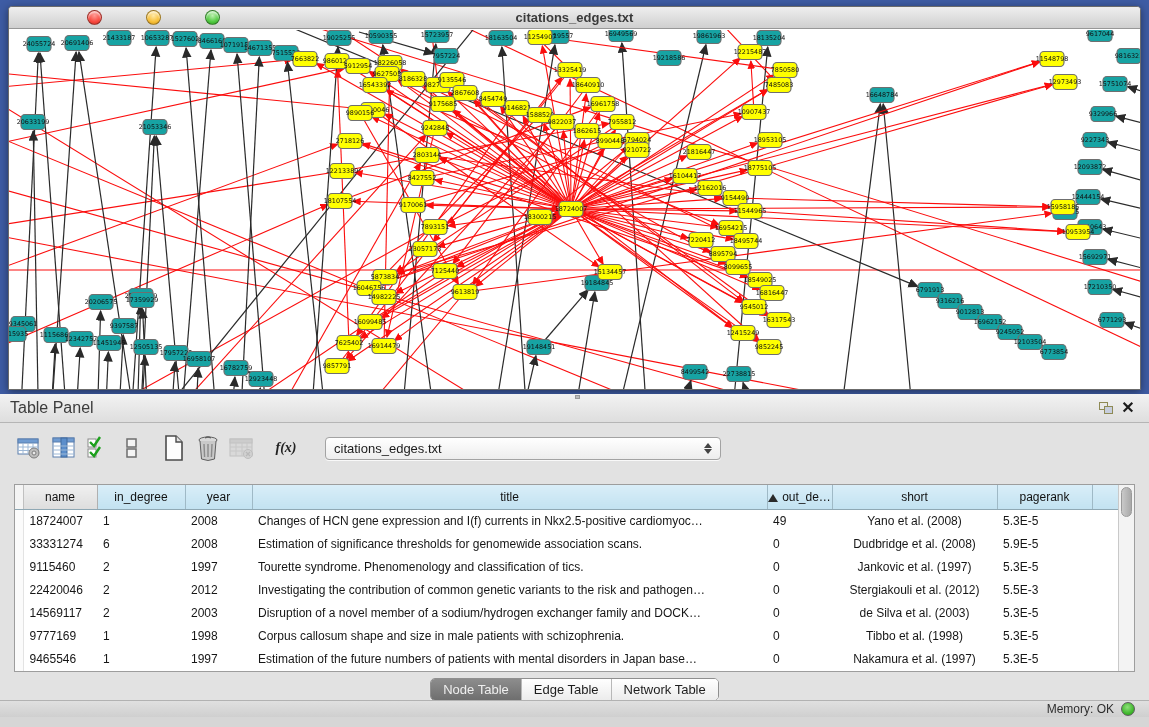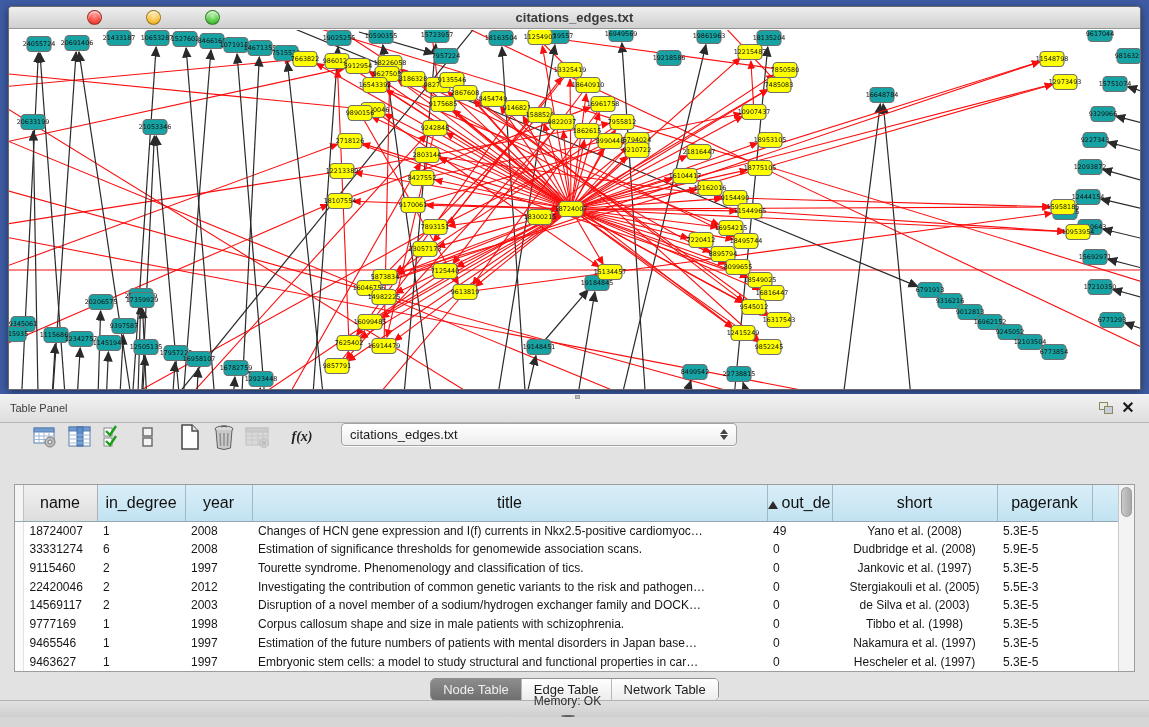--- a/index.html
+++ b/index.html
@@ -21,46 +21,46 @@
   .light.red { background:radial-gradient(circle at 50% 35%, #ff9a94, #f8483e 60%, #c22e24); }
   .light.yellow { background:radial-gradient(circle at 50% 35%, #ffe9a8, #f7bf36 60%, #c8901a); }
   .light.green { background:radial-gradient(circle at 50% 35%, #bdf0b0, #4fc93f 60%, #2f9422); }
   .graph-canvas { position:absolute; top:23px; left:0; right:0; bottom:0; background:#fff; }
   .graph-canvas svg { display:block; }
 
   
   .panel { position:absolute; top:394px; left:0; width:1149px; height:306px; background:#e2e2e2; }
   .panel-header { height:29px; background:linear-gradient(#f2f2f2,#dedede); border-bottom:1px solid #b5b5b5;
     display:flex; align-items:center; padding:0 10px; position:relative; }
-  .panel-header .ph-title { font-size:11px; color:#3c3c3c; }
+  .panel-header .ph-title { font-size:16px; color:#3c3c3c; }
   .panel-header .spacer { flex:1; }
   .ph-grip { position:absolute; left:50%; top:1px; width:5px; height:4px; background:#bdbdbd; border:1px solid #9a9a9a; }
   .ph-btn { width:22px; height:20px; display:flex; align-items:center; justify-content:center; cursor:default; }
   .float-icon { position:relative; width:14px; height:12px; }
   .float-icon .sq1 { position:absolute; left:0; top:0; width:9px; height:8px; border:1px solid #8e8a55; background:#e9e9e9; }
   .float-icon .sq2 { position:absolute; left:5px; top:4px; width:9px; height:8px; border:1px solid #8e8a55; background:#c7cede; }
   .close-x { font-size:16px; font-weight:bold; color:#1c1c1c; line-height:14px; }
 
-  .toolbar { height:50px; display:flex; align-items:flex-start; padding-left:31px; }
+  .toolbar { height:50px; display:flex; align-items:center; padding-left:15px; }
   .tb-btn { width:30px; height:28px; margin-right:4px; display:flex; align-items:center; justify-content:center; border-radius:3px; }
   .tb-btn.disabled { opacity:.45; }
   .fx-label { font-size:14px; color:#222; font-family:"Liberation Serif", serif; font-style:italic; font-weight:bold; }
   .table-select { margin-left:20px; width:396px; height:23px; border:1px solid #a3a3a3; border-radius:4px;
     background:linear-gradient(#ffffff,#ededed); display:flex; align-items:center; padding:0 8px;
     font-size:13px; color:#1b1b1b; box-shadow:0 1px 0 rgba(255,255,255,.8); }
   .table-select .sel-label { flex:1; }
   .sel-arrows { display:flex; flex-direction:column; gap:1px; align-items:center; }
   .sel-arrows i { width:0; height:0; border-left:4px solid transparent; border-right:4px solid transparent; }
   .sel-arrows .up { border-bottom:5px solid #444; }
   .sel-arrows .dn { border-top:5px solid #444; }
 
   .table-wrap { position:absolute; top:90px; left:14px; width:1121px; height:188px; background:#fff;
     border:1px solid #9d9d9d; overflow:hidden; display:flex; }
   table.data { border-collapse:collapse; table-layout:fixed; width:1105px; }
-  table.data th { height:36px; font-size:16px; font-weight:normal; color:#111; text-align:center;
+  table.data th { height:24px; font-size:12px; font-weight:normal; color:#111; text-align:center;
     background:linear-gradient(#d9eef8,#c2e2f1); border-right:1px solid #9fb9c6; border-bottom:1px solid #8fa8b4;
     overflow:hidden; white-space:nowrap; }
   table.data th.gutter { background:#f4f4f4; border-right:1px solid #c0c0c0; }
   table.data th.name-col { background:linear-gradient(#f0f0f0,#dddddd); border-right:1px solid #b0b0b0; }
   table.data th.filler { background:linear-gradient(#d9eef8,#c2e2f1); border-right:none; }
   .sort-tri { display:inline-block; width:0; height:0; border-left:5px solid transparent; border-right:5px solid transparent;
     border-bottom:8px solid #2a2a2a; margin-right:4px; transform:translateY(1px); }
   table.data td { height:16px; font-size:12px; color:#161616; white-space:nowrap; overflow:hidden; padding:0 0 0 6px; }
   table.data td.c { text-align:center; padding:0; }
   table.data td.gutter { background:#fbfbfb; border-right:1px solid #e3e3e3; padding:0; }
@@ -70,21 +70,21 @@
   .tabs-row { position:absolute; top:284px; left:0; width:1149px; display:flex; justify-content:center; }
   .seg { display:inline-flex; border:1px solid #8f8f8f; border-radius:5px; overflow:hidden; background:#fff;
     box-shadow:0 1px 1px rgba(255,255,255,.9); }
   .seg button { appearance:none; border:none; background:linear-gradient(#ffffff,#ececec); font-size:13px; color:#1d1d1d;
     padding:3px 12px; border-left:1px solid #b8b8b8; font-family:inherit; }
   .seg button:first-child { border-left:none; }
   .seg button.active { background:linear-gradient(#8d8d8d,#6e6e6e); color:#efefef; }
 
   .statusbar { position:absolute; top:700px; left:0; width:1149px; height:17px;
     background:linear-gradient(#e0e0e0,#cfcfcf); border-top:1px solid #b2b2b2;
-    display:flex; align-items:center; justify-content:flex-end; padding-right:14px; gap:7px;flex-direction:column; }
+    display:flex; align-items:center; justify-content:flex-end; padding-right:14px; gap:7px; }
   .statusbar .mem { font-size:12px; color:#2e2e2e; }
   .mem-dot { width:14px; height:14px; border-radius:50%; border:1px solid #5d5d5d;
     background:radial-gradient(circle at 45% 35%, #8fe07a, #3cb52a 65%, #2a8f1d); }
 
   
   .mini { display:block; }
 </style>
 </head>
 <body>
 
@@ -980,21 +980,21 @@
               <td>5.3E-5</td>
               <td></td>
             </tr>
             <tr>
               <td class="gutter"></td>
               <td>22420046</td>
               <td>2</td>
               <td>2012</td>
               <td>Investigating the contribution of common genetic variants to the risk and pathogen…</td>
               <td>0</td>
-              <td class="c">Stergiakouli et al. (2005)</td>
+              <td class="c">Stergiakouli et al. (2012)</td>
               <td>5.5E-3</td>
               <td></td>
             </tr>
             <tr>
               <td class="gutter"></td>
               <td>14569117</td>
               <td>2</td>
               <td>2003</td>
               <td>Disruption of a novel member of a sodium/hydrogen exchanger family and DOCK…</td>
               <td>0</td>
@@ -1017,31 +1017,20 @@
               <td class="gutter"></td>
               <td>9465546</td>
               <td>1</td>
               <td>1997</td>
               <td>Estimation of the future numbers of patients with mental disorders in Japan base…</td>
               <td>0</td>
               <td class="c">Nakamura et al. (1997)</td>
               <td>5.3E-5</td>
               <td></td>
             </tr>
-            <tr>
-              <td class="gutter"></td>
-              <td>9463627</td>
-              <td>1</td>
-              <td>1997</td>
-              <td>Embryonic stem cells: a model to study structural and functional properties in car…</td>
-              <td>0</td>
-              <td class="c">Hescheler et al. (1997)</td>
-              <td>5.3E-5</td>
-              <td></td>
-            </tr>
           </tbody>
       </table>
       <div class="vscroll">
         <div class="vthumb"></div>
       </div>
     </div>
 
     <div class="tabs-row">
       <div class="seg">
         <button class="active">Node Table</button>

